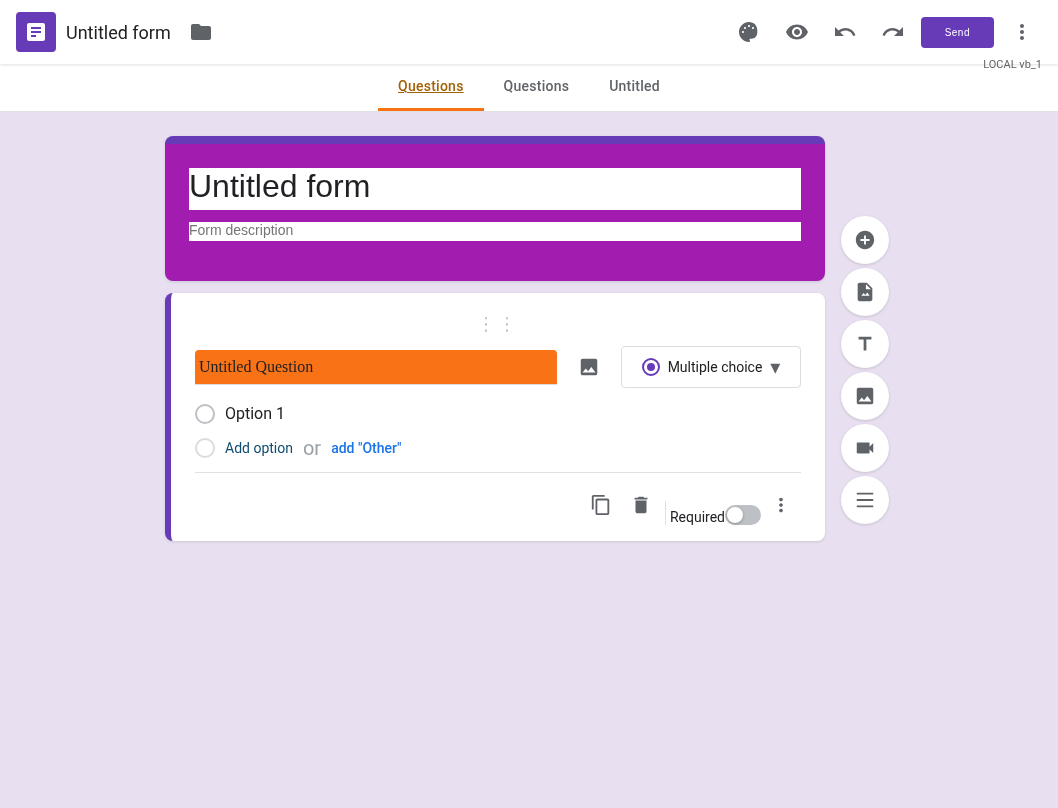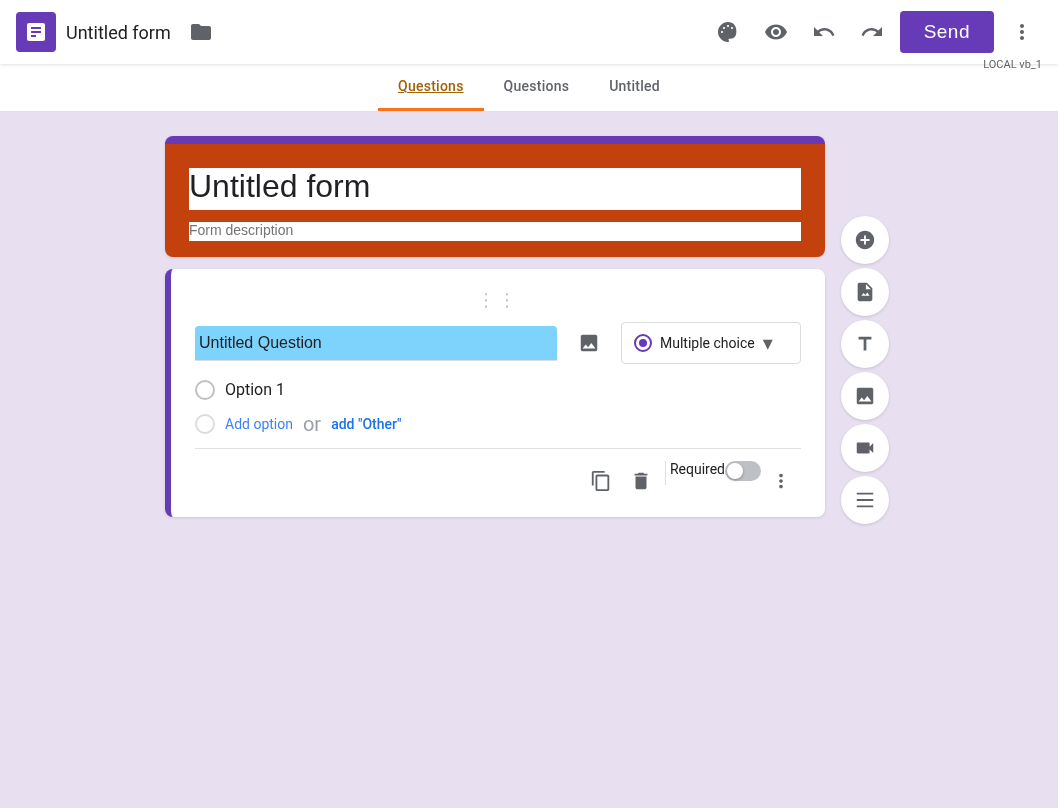--- a/index.html
+++ b/index.html
@@ -22,21 +22,21 @@
     .folder-icon { color: #5f6368; cursor: pointer; }
     .topbar-right { display: flex; align-items: center; gap: 8px; }
     .icon-btn {
       width: 40px; height: 40px; border-radius: 50%; border: none; background: transparent;
       cursor: pointer; display: flex; align-items: center; justify-content: center;
       color: #5f6368;
     }
     .icon-btn svg { width: 24px; height: 24px; }
     .send-btn {
       background: #673ab7; color: #fff; border: none; border-radius: 4px;
-      padding: 10px 24px; font-size: 19px; font-weight: 500; cursor: pointer;
+      padding: 10px 24px; font-size: 10px; font-weight: 500; cursor: pointer;
       letter-spacing: 0.5px;
     }
     .more-btn {
       width: 40px; height: 40px; border-radius: 50%; border: none; background: transparent;
       cursor: pointer; display: flex; align-items: center; justify-content: center; color: #5f6368;
     }
     .local-label {
       position: absolute; right: 16px; top: 58px; font-size: 11px; color: #5f6368;
     }
 
@@ -56,24 +56,24 @@
     .main-content {
       padding: 24px 0;
       display: flex; justify-content: center; gap: 0;
       height: calc(808px - 64px - 48px);
       overflow-y: auto;
     }
     .form-area { display: flex; flex-direction: column; gap: 12px; width: 660px; }
 
     
     .form-header-card {
-      background: #c2410c; border-radius: 8px;
+      background: #a21caf; border-radius: 8px;
       box-shadow: 0 1px 3px rgba(0,0,0,0.12);
       border-top: 8px solid #673ab7; overflow: hidden;
-      padding: 24px 24px 16px;
+      padding: 24px 24px 40px;
     }
     .form-title-input {
       font-size: 32px; font-weight: 400; color: #202124;
       border: none; outline: none; width: 100%;
       border-bottom: 1px solid transparent; padding-bottom: 4px;
     }
     .form-desc-input {
       font-size: 14px; color: #9aa0a6; border: none; outline: none; width: 100%;
       border-bottom: 1px solid transparent; margin-top: 12px; padding-bottom: 2px;
     }
@@ -89,30 +89,30 @@
     .drag-handle {
       display: flex; justify-content: center; margin-bottom: 12px; color: #bdc1c6;
       font-size: 18px; letter-spacing: 3px; cursor: grab;
     }
     .question-top-row {
       display: flex; align-items: center; gap: 12px; margin-bottom: 16px;
     }
     .question-input {
       flex: 1; font-size: 16px; color: #202124;
       border: none; border-bottom: 1px solid #dadce0; outline: none;
-      padding: 8px 4px; background: #7dd3fc; border-radius: 4px 4px 0 0;
+      padding: 8px 4px; background: #f97316; border-radius: 4px 4px 0 0; font-family: Liberation Serif, serif;
     }
     .image-btn {
       width: 40px; height: 40px; border-radius: 50%; border: none; background: transparent;
       cursor: pointer; color: #5f6368; display: flex; align-items: center; justify-content: center;
     }
     .question-type-select {
       display: flex; align-items: center; gap: 8px;
       border: 1px solid #dadce0; border-radius: 4px; padding: 8px 12px;
-      cursor: pointer; min-width: 180px; justify-content: flex-start;
+      cursor: pointer; min-width: 180px; justify-content: center;
       background: #fff;
     }
     .qtype-inner { display: flex; align-items: center; gap: 8px; }
     .qtype-radio {
       width: 18px; height: 18px; border-radius: 50%; border: 2px solid #673ab7;
       display: flex; align-items: center; justify-content: center;
     }
     .qtype-radio-dot {
       width: 8px; height: 8px; border-radius: 50%; background: #673ab7;
     }
@@ -123,29 +123,29 @@
     .option-row { display: flex; align-items: flex-start; gap: 10px; margin-bottom: 12px; }
     .radio-circle {
       width: 20px; height: 20px; border-radius: 50%; border: 2px solid #bdc1c6;
       flex-shrink: 0;
     }
     .option-label { font-size: 16px; color: #202124; }
     .add-option-row { display: flex; align-items: center; gap: 10px; margin-bottom: 8px; }
     .radio-circle-ghost {
       width: 20px; height: 20px; border-radius: 50%; border: 2px solid #dadce0; flex-shrink: 0;
     }
-    .add-option-text { font-size: 14px; color: #3b82f6; cursor: pointer; }
+    .add-option-text { font-size: 14px; color: #0c4a6e; cursor: pointer; }
     .add-other-link { font-size: 14px; color: #1a73e8; cursor: pointer; font-weight: 500; }
 
     
     .card-divider { border: none; border-top: 1px solid #e0e0e0; margin: 12px 0; }
 
     
     .card-bottom-toolbar {
-      display: flex; align-items: flex-start; justify-content: flex-end; gap: 0;
+      display: flex; align-items: flex-end; justify-content: flex-end; gap: 0;
     }
     .toolbar-icon-btn {
       width: 40px; height: 40px; border-radius: 50%; border: none; background: transparent;
       cursor: pointer; display: flex; align-items: center; justify-content: center; color: #5f6368;
     }
     .toolbar-divider { width: 1px; height: 24px; background: #e0e0e0; margin: 0 4px; }
     .required-label { font-size: 14px; color: #202124; }
     .toggle {
       width: 36px; height: 20px; border-radius: 10px; background: #bdc1c6;
       position: relative; cursor: pointer; display: inline-block;

